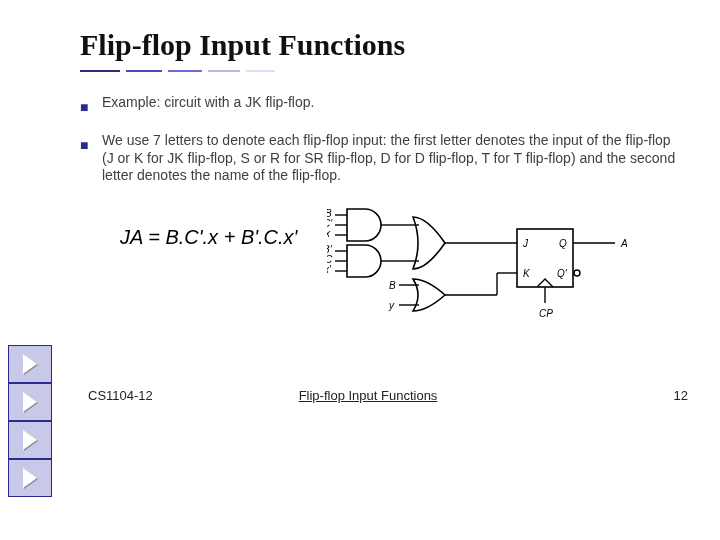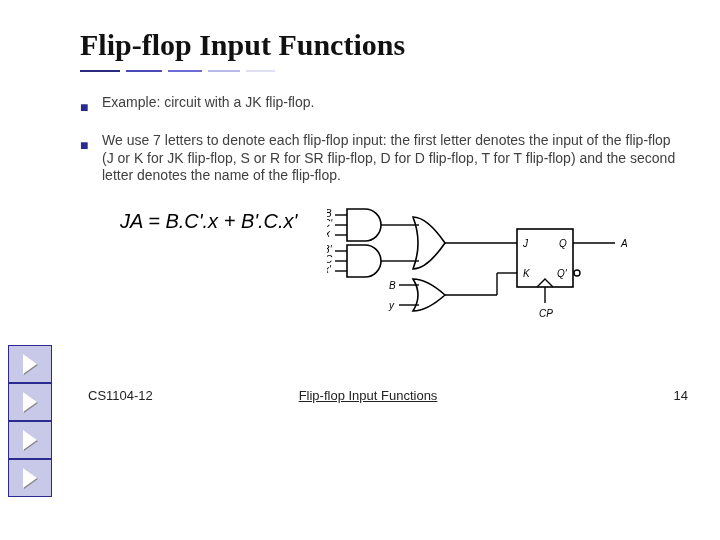--- a/index.html
+++ b/index.html
@@ -88,21 +88,21 @@
     display: flex;
     align-items: flex-start;
     margin-top: 18px;
     margin-left: 40px;
   }
   .equations {
     font-style: italic;
     font-size: 20px;
     line-height: 1.4;
     margin-right: 30px;
-    margin-top: 4px;
+    margin-top: 20px;
     white-space: nowrap;
   }
   .circuit {
     position: relative;
     width: 320px;
     height: 120px;
   }
   .footer {
     position: absolute;
     left: 8px;
@@ -218,16 +218,16 @@
           <text x="294" y="44">A</text>
           <text x="212" y="114">CP</text>
         </g>
       </svg>
     </div>
   </div>
 
   <div class="footer">
     <div class="course">CS1104-12</div>
     <div class="ftitle">Flip-flop Input Functions</div>
-    <div class="pagenum">14</div>
+    <div class="pagenum">12</div>
   </div>
 
 </div>
 
 </body></html>

